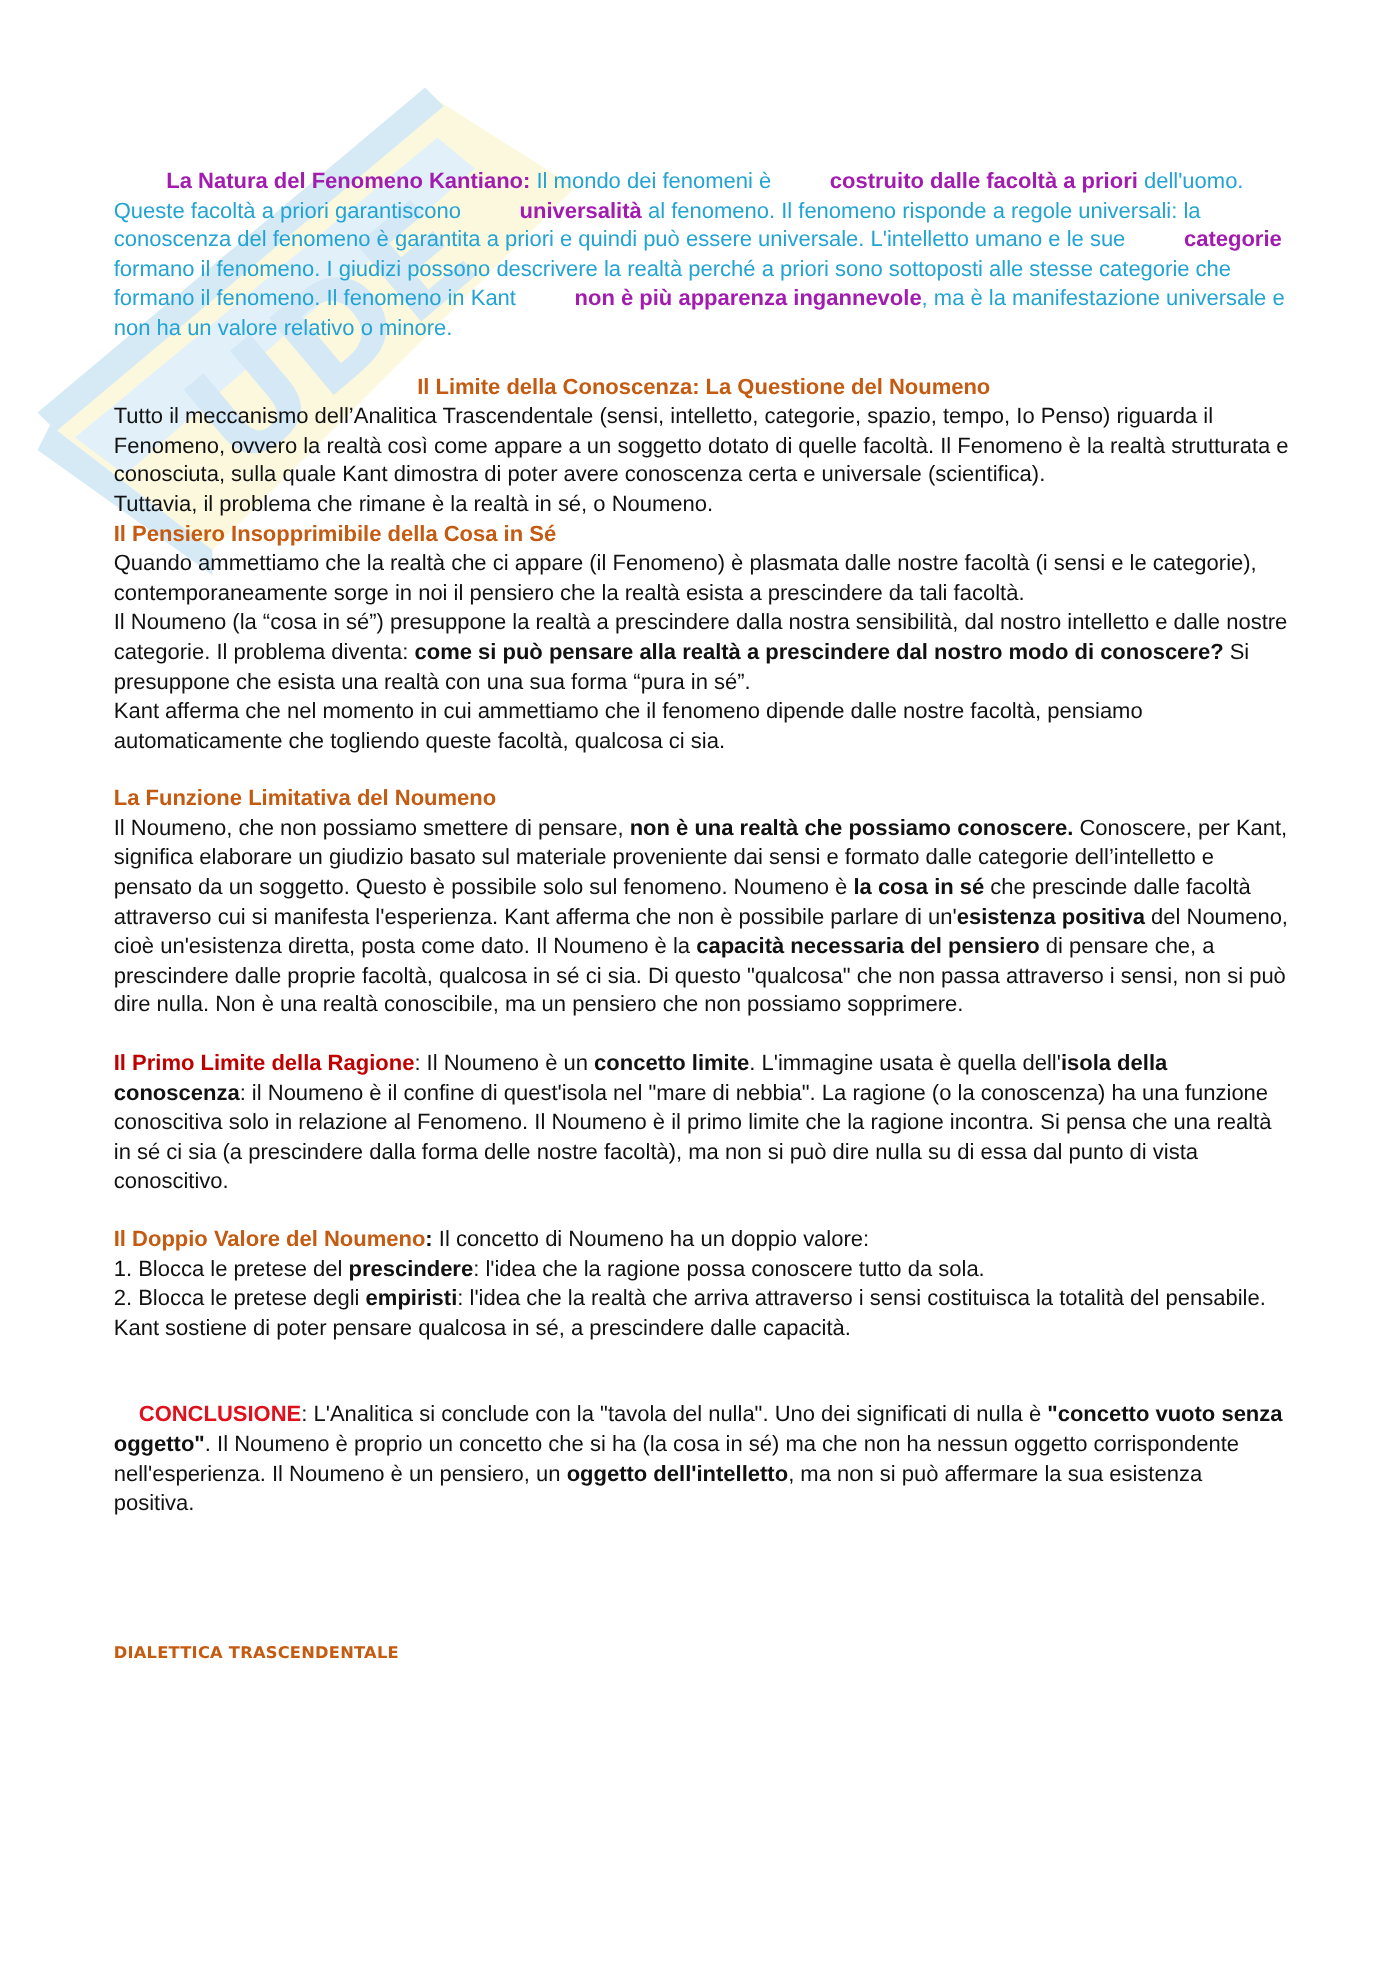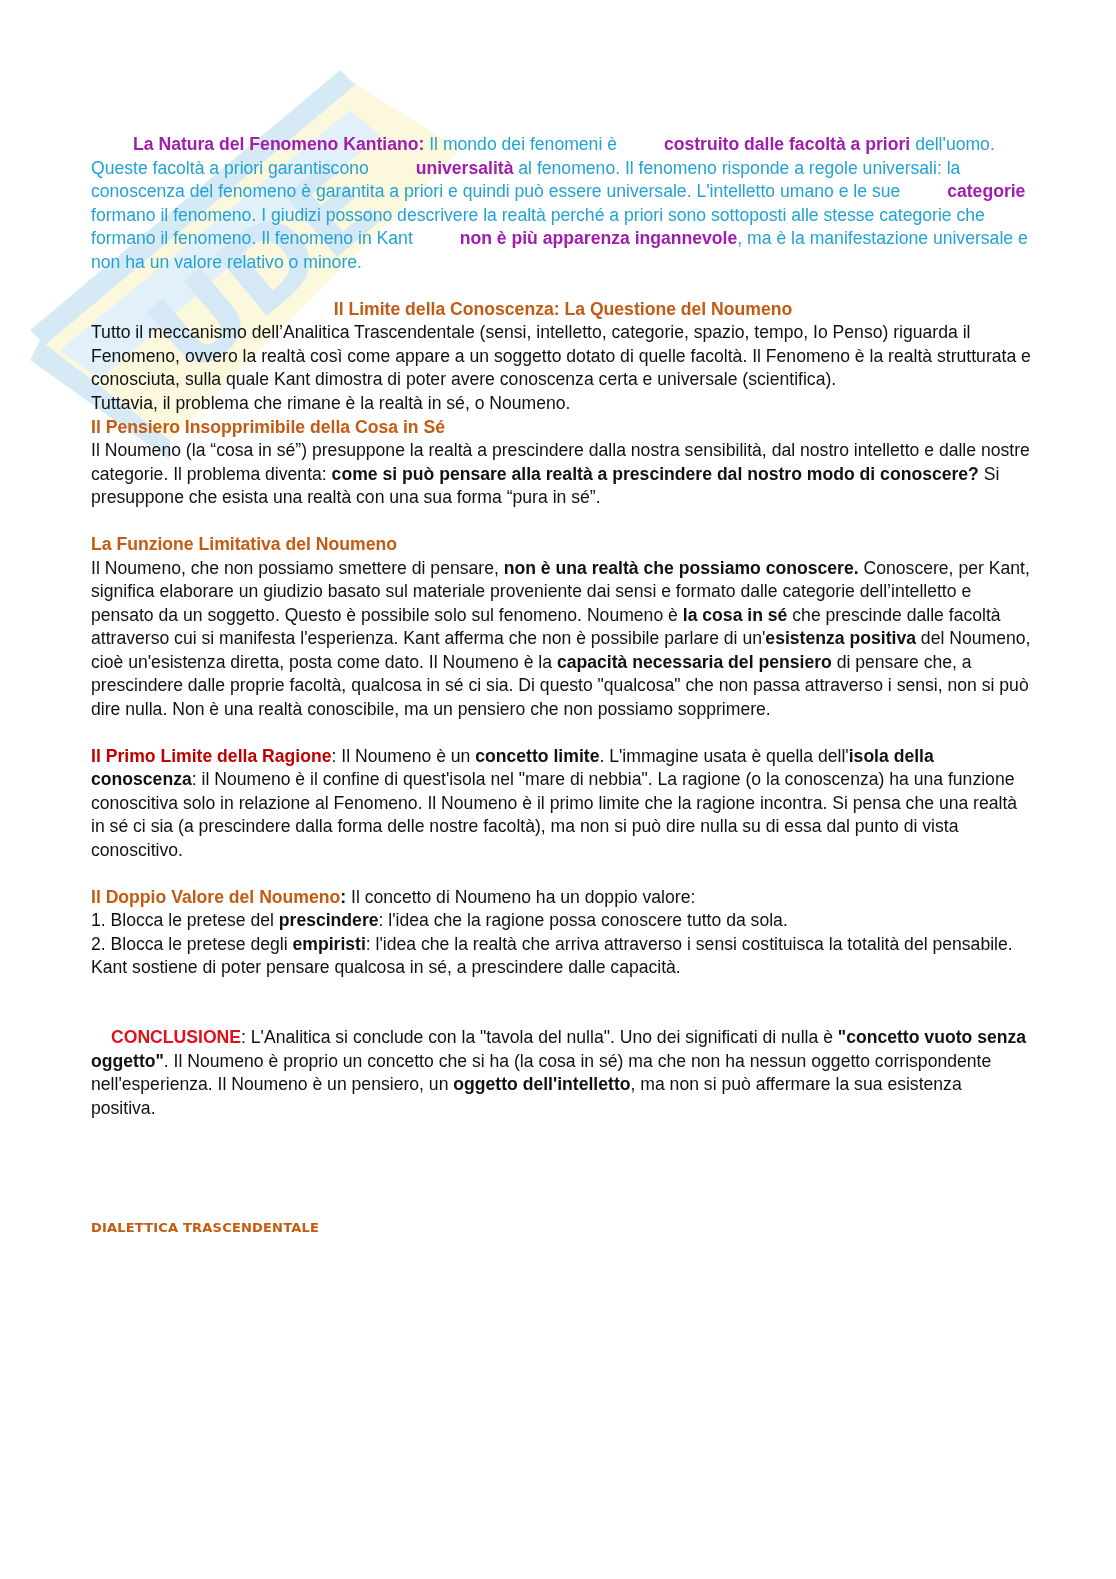--- a/index.html
+++ b/index.html
@@ -64,21 +64,23 @@
     <b>La Natura del Fenomeno Kantiano:</b><span> Il mondo dei fenomeni è </span><b>costruito dalle facoltà a priori</b><span> dell'uomo. Queste facoltà a priori garantiscono </span><b>universalità</b><span> al fenomeno. Il fenomeno risponde a regole universali: la conoscenza del fenomeno è garantita a priori e quindi può essere universale. L'intelletto umano e le sue </span><b>categorie</b><span> formano il fenomeno. I giudizi possono descrivere la realtà perché a priori sono sottoposti alle stesse categorie che formano il fenomeno. Il fenomeno in Kant </span><b>non è più apparenza ingannevole</b><span>, ma è la manifestazione universale e non ha un valore relativo o minore.</span>
   </p>
 
   <div class="gap-m"></div>
 
   <p class="p orange indent1">Il Limite della Conoscenza: La Questione del Noumeno</p>
   <p class="p">Tutto il meccanismo dell’Analitica Trascendentale (sensi, intelletto, categorie, spazio, tempo, Io Penso) riguarda il Fenomeno, ovvero la realtà così come appare a un soggetto dotato di quelle facoltà. Il Fenomeno è la realtà strutturata e conosciuta, sulla quale Kant dimostra di poter avere conoscenza certa e universale (scientifica).</p>
   <p class="p">Tuttavia, il problema che rimane è la realtà in sé, o Noumeno.</p>
 
   <p class="p orange">Il Pensiero Insopprimibile della Cosa in Sé</p>
+  <p class="p">Quando ammettiamo che la realtà che ci appare (il Fenomeno) è plasmata dalle nostre facoltà (i sensi e le categorie), contemporaneamente sorge in noi il pensiero che la realtà esista a prescindere da tali facoltà.</p>
   <p class="p"><span>Il Noumeno (la “cosa in sé”) presuppone la realtà a prescindere dalla nostra sensibilità, dal nostro intelletto e dalle nostre categorie. Il problema diventa: </span><b>come si può pensare alla realtà a prescindere dal nostro modo di conoscere?</b><span> Si presuppone che esista una realtà con una sua forma “pura in sé”.</span></p>
+  <p class="p">Kant afferma che nel momento in cui ammettiamo che il fenomeno dipende dalle nostre facoltà, pensiamo automaticamente che togliendo queste facoltà, qualcosa ci sia.</p>
 
   <div class="gap-m"></div>
 
   <p class="p orange">La Funzione Limitativa del Noumeno</p>
   <p class="p"><span>Il Noumeno, che non possiamo smettere di pensare, </span><b>non è una realtà che possiamo conoscere.</b><span> Conoscere, per Kant, significa elaborare un giudizio basato sul materiale proveniente dai sensi e formato dalle categorie dell’intelletto e pensato da un soggetto. Questo è possibile solo sul fenomeno. Noumeno è </span><b>la cosa in sé</b><span> che prescinde dalle facoltà attraverso cui si manifesta l'esperienza. Kant afferma che non è possibile parlare di un'</span><b>esistenza positiva</b><span> del Noumeno, cioè un'esistenza diretta, posta come dato. Il Noumeno è la </span><b>capacità necessaria del pensiero</b><span> di pensare che, a prescindere dalle proprie facoltà, qualcosa in sé ci sia. Di questo "qualcosa" che non passa attraverso i sensi, non si può dire nulla. Non è una realtà conoscibile, ma un pensiero che non possiamo sopprimere.</span></p>
 
   <div class="gap-m"></div>
 
   <p class="p"><span class="red">Il Primo Limite della Ragione</span><span>: Il Noumeno è un </span><b>concetto limite</b><span>. L'immagine usata è quella dell'</span><b>isola della conoscenza</b><span>: il Noumeno è il confine di quest'isola nel "mare di nebbia". La ragione (o la conoscenza) ha una funzione conoscitiva solo in relazione al Fenomeno. Il Noumeno è il primo limite che la ragione incontra. Si pensa che una realtà in sé ci sia (a prescindere dalla forma delle nostre facoltà), ma non si può dire nulla su di essa dal punto di vista conoscitivo.</span></p>
 

